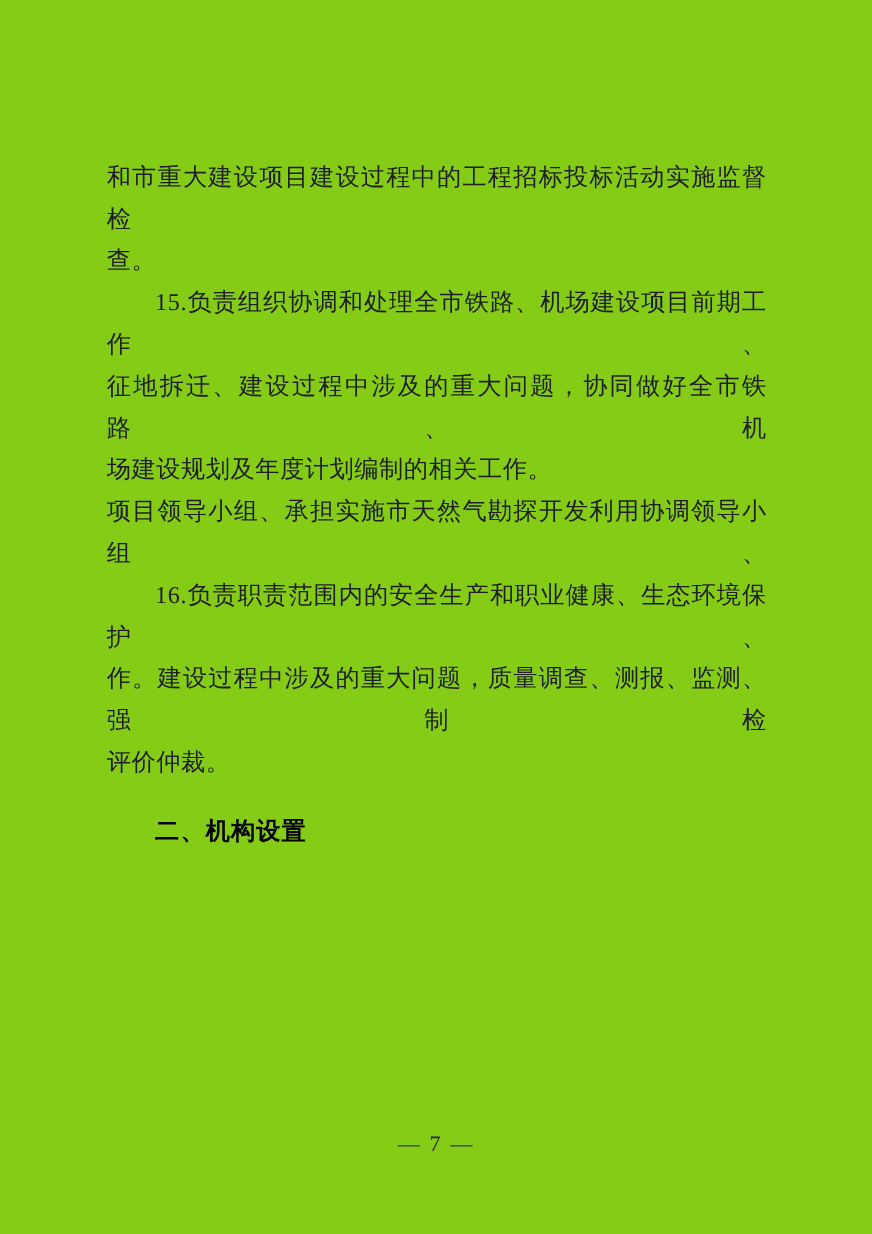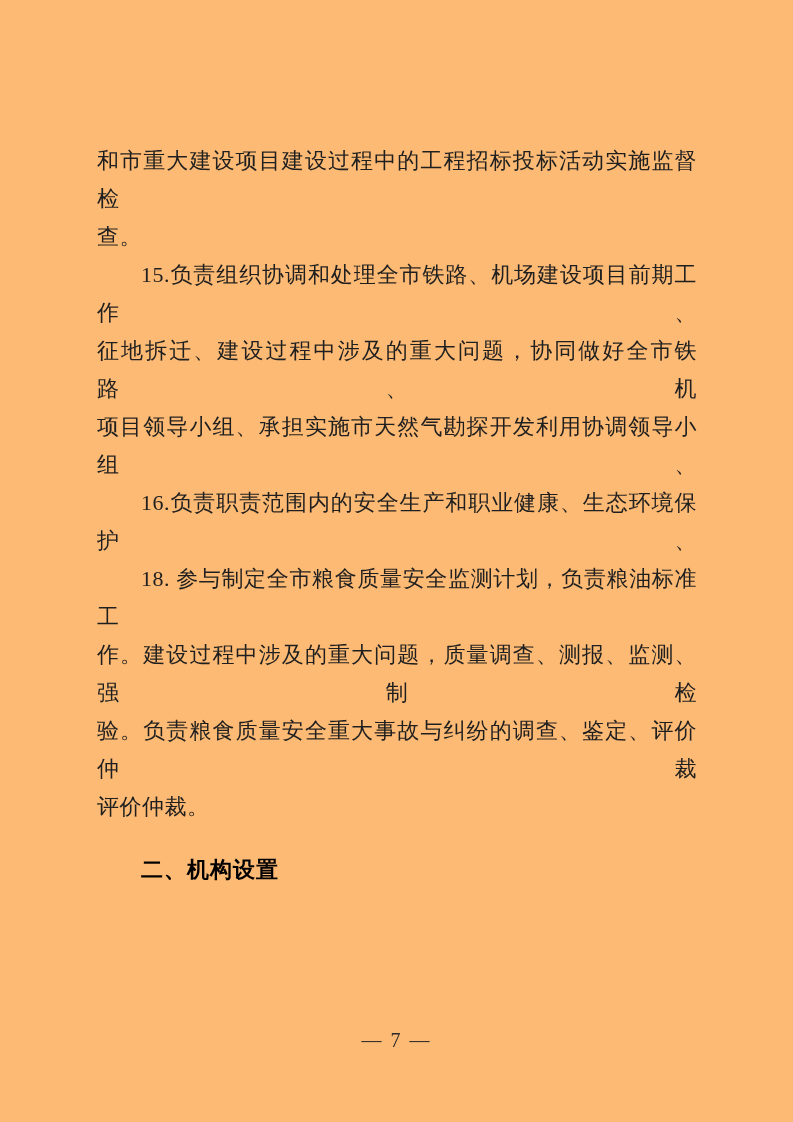--- a/index.html
+++ b/index.html
@@ -4,21 +4,21 @@
 <style>
   html, body {
     margin: 0;
     padding: 0;
     background: #ffffff;
   }
   .page {
     position: relative;
     width: 793px;
     height: 1122px;
-    background: #fdba74;
+    background: #84cc16;
     overflow: hidden;
     font-family: "Liberation Serif", serif;
   }
   .text-block {
     position: absolute;
     left: 97px;
     top: 142px;
     width: 600px;
   }
   .line {
@@ -62,22 +62,21 @@
 </style>
 </head>
 <body>
 
 <div class="page">
   <div class="text-block">
       <div class="line justify">和市重大建设项目建设过程中的工程招标投标活动实施监督检</div>
       <div class="line left">查。</div>
       <div class="line justify indent">15.负责组织协调和处理全市铁路、机场建设项目前期工作、</div>
       <div class="line justify">征地拆迁、建设过程中涉及的重大问题，协同做好全市铁路、机</div>
+      <div class="line left">场建设规划及年度计划编制的相关工作。</div>
       <div class="line justify">项目领导小组、承担实施市天然气勘探开发利用协调领导小组、</div>
       <div class="line justify indent">16.负责职责范围内的安全生产和职业健康、生态环境保护、</div>
-      <div class="line justify indent">18. 参与制定全市粮食质量安全监测计划，负责粮油标准工</div>
       <div class="line justify">作。建设过程中涉及的重大问题，质量调查、测报、监测、强制检</div>
-      <div class="line justify">验。负责粮食质量安全重大事故与纠纷的调查、鉴定、评价仲裁</div>
       <div class="line left">评价仲裁。</div>
       <div class="line heading left indent" style="margin-top: 25px;">二、机构设置</div>
     </div>
   <div class="page-number">— 7 —</div>
 </div>
 
 </body></html>

